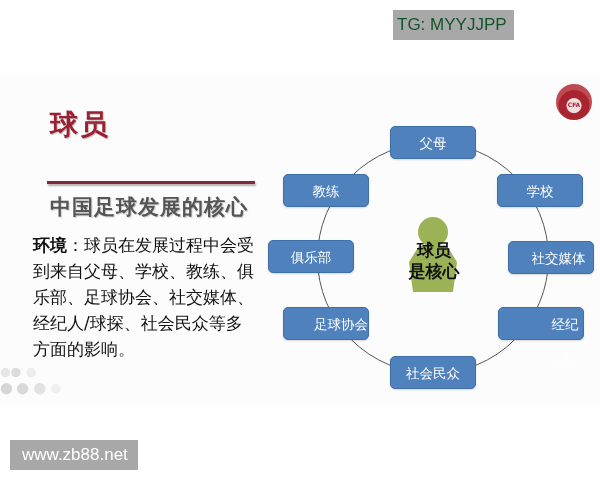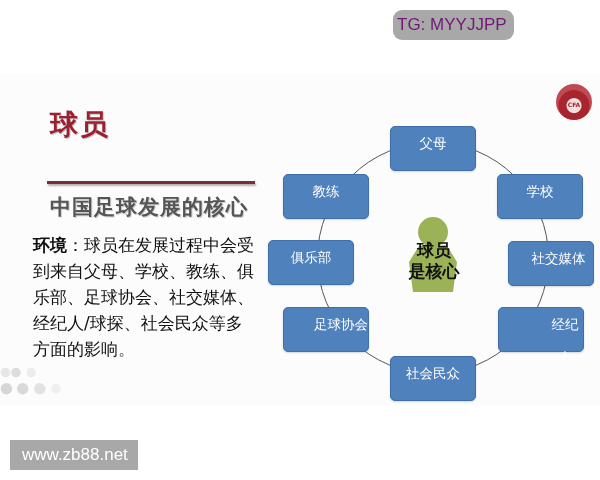--- a/index.html
+++ b/index.html
@@ -1,36 +1,36 @@
 <!DOCTYPE html>
 <html><head>
 <meta charset="utf-8">
 <style>
   html, body { margin:0; padding:0; }
   body { width:600px; height:480px; background:#ffffff; position:relative; overflow:hidden;
          font-family:"DejaVu Sans", "Liberation Sans", sans-serif; }
   .watermark-top { position:absolute; left:393px; top:10px; width:121px; height:30px; background:#a8a8a8;
-         color:#701a75; font-family:"Liberation Sans", sans-serif; font-size:17px; line-height:30px;
-         padding-left:4px; box-sizing:border-box;border-radius:9px; }
+         color:#14532d; font-family:"Liberation Sans", sans-serif; font-size:17px; line-height:30px;
+         padding-left:4px; box-sizing:border-box; }
   .slide { position:absolute; left:0; top:74px; width:600px; height:331px; background:#fcfcfc; }
   .title-main { position:absolute; left:50px; top:106px; font-size:28px; font-weight:bold; color:#9b2030;
          letter-spacing:2px; text-shadow:1px 1px 1px rgba(0,0,0,0.25); }
   .title-sub { position:absolute; left:50px; top:149px; font-size:21px; font-weight:bold; color:#555555;
          letter-spacing:1px; text-shadow:1px 1px 1px rgba(0,0,0,0.2);margin-top:44px; }
   .title-line { position:absolute; left:47px; top:181px; width:208px; height:3px; background:#7d2a3a;
          box-shadow:1px 2px 2px rgba(0,0,0,0.3); }
   .body-text { position:absolute; left:33px; top:232px; width:225px; font-size:17px; line-height:26px; color:#111; }
   .body-text b { font-weight:bold; }
   .logo { position:absolute; left:556px; top:84px; width:36px; height:36px; border-radius:50%;
          background:radial-gradient(circle at 50% 60%, #f2dede 0 7px, #a8242e 8px 15px, #c04a52 16px 18px);
          }
   .logo-text { position:absolute; left:0; top:17px; width:36px; text-align:center; font-size:6px; color:#a8242e; font-weight:bold; }
   .circle { position:absolute; left:317px; top:142px; width:232px; height:232px; border:1.5px solid #555;
          border-radius:50%; box-sizing:border-box; }
-  .node { position:absolute; width:86px; height:45px; background:#4f81bd; border:1px solid #3f6ea8;
+  .node { position:absolute; width:86px; height:33px; background:#4f81bd; border:1px solid #3f6ea8;
          border-radius:5px; color:#fff; font-size:13.5px; text-align:center; line-height:33px; box-sizing:border-box;
          box-shadow:0 1px 2px rgba(0,0,0,0.15); }
   .person { position:absolute; left:409px; top:216px; width:50px; height:76px; }
   .person-text { position:absolute; left:402px; top:240px; width:64px; text-align:center; font-size:17px;
          font-weight:bold; line-height:21px; color:#111; }
   .dots { position:absolute; left:0; top:363px; width:70px; height:40px; }
   .watermark-bottom { position:absolute; left:10px; top:440px; width:128px; height:30px; background:#a8a8a8;
          color:#fff; font-family:"Liberation Sans", sans-serif; font-size:17px; line-height:30px; padding-left:12px; box-sizing:border-box; }
 </style>
 </head>

